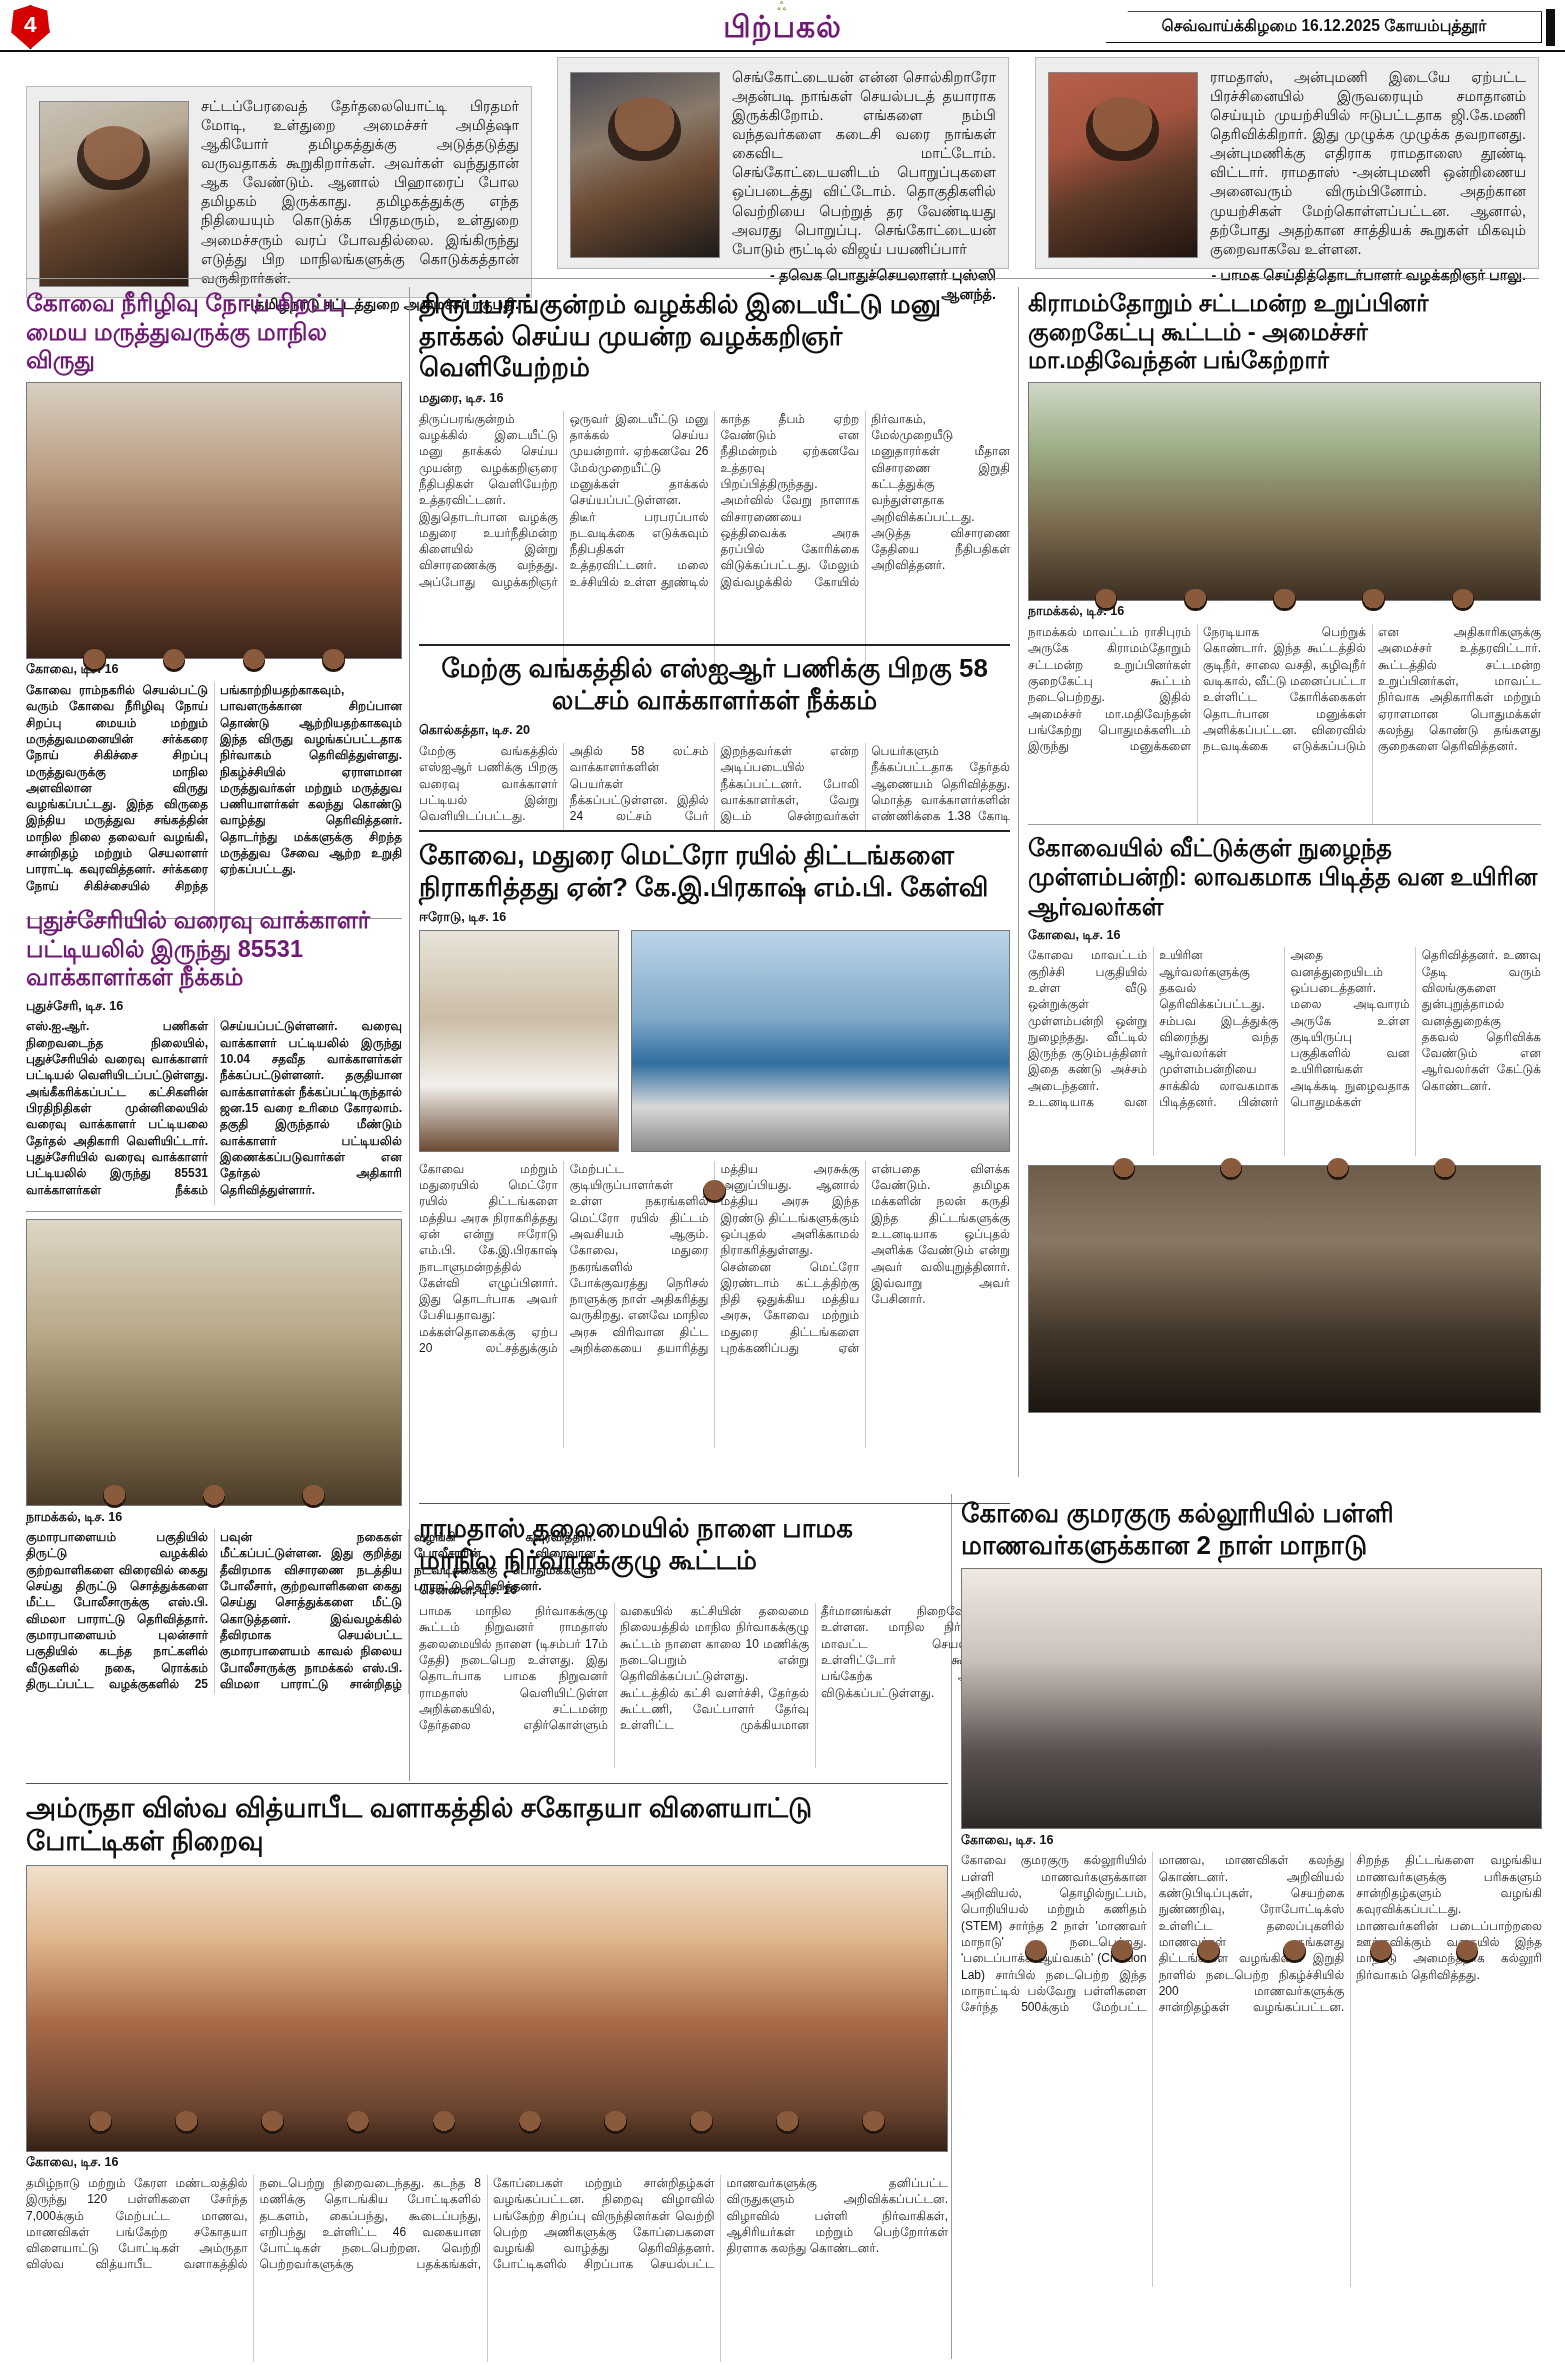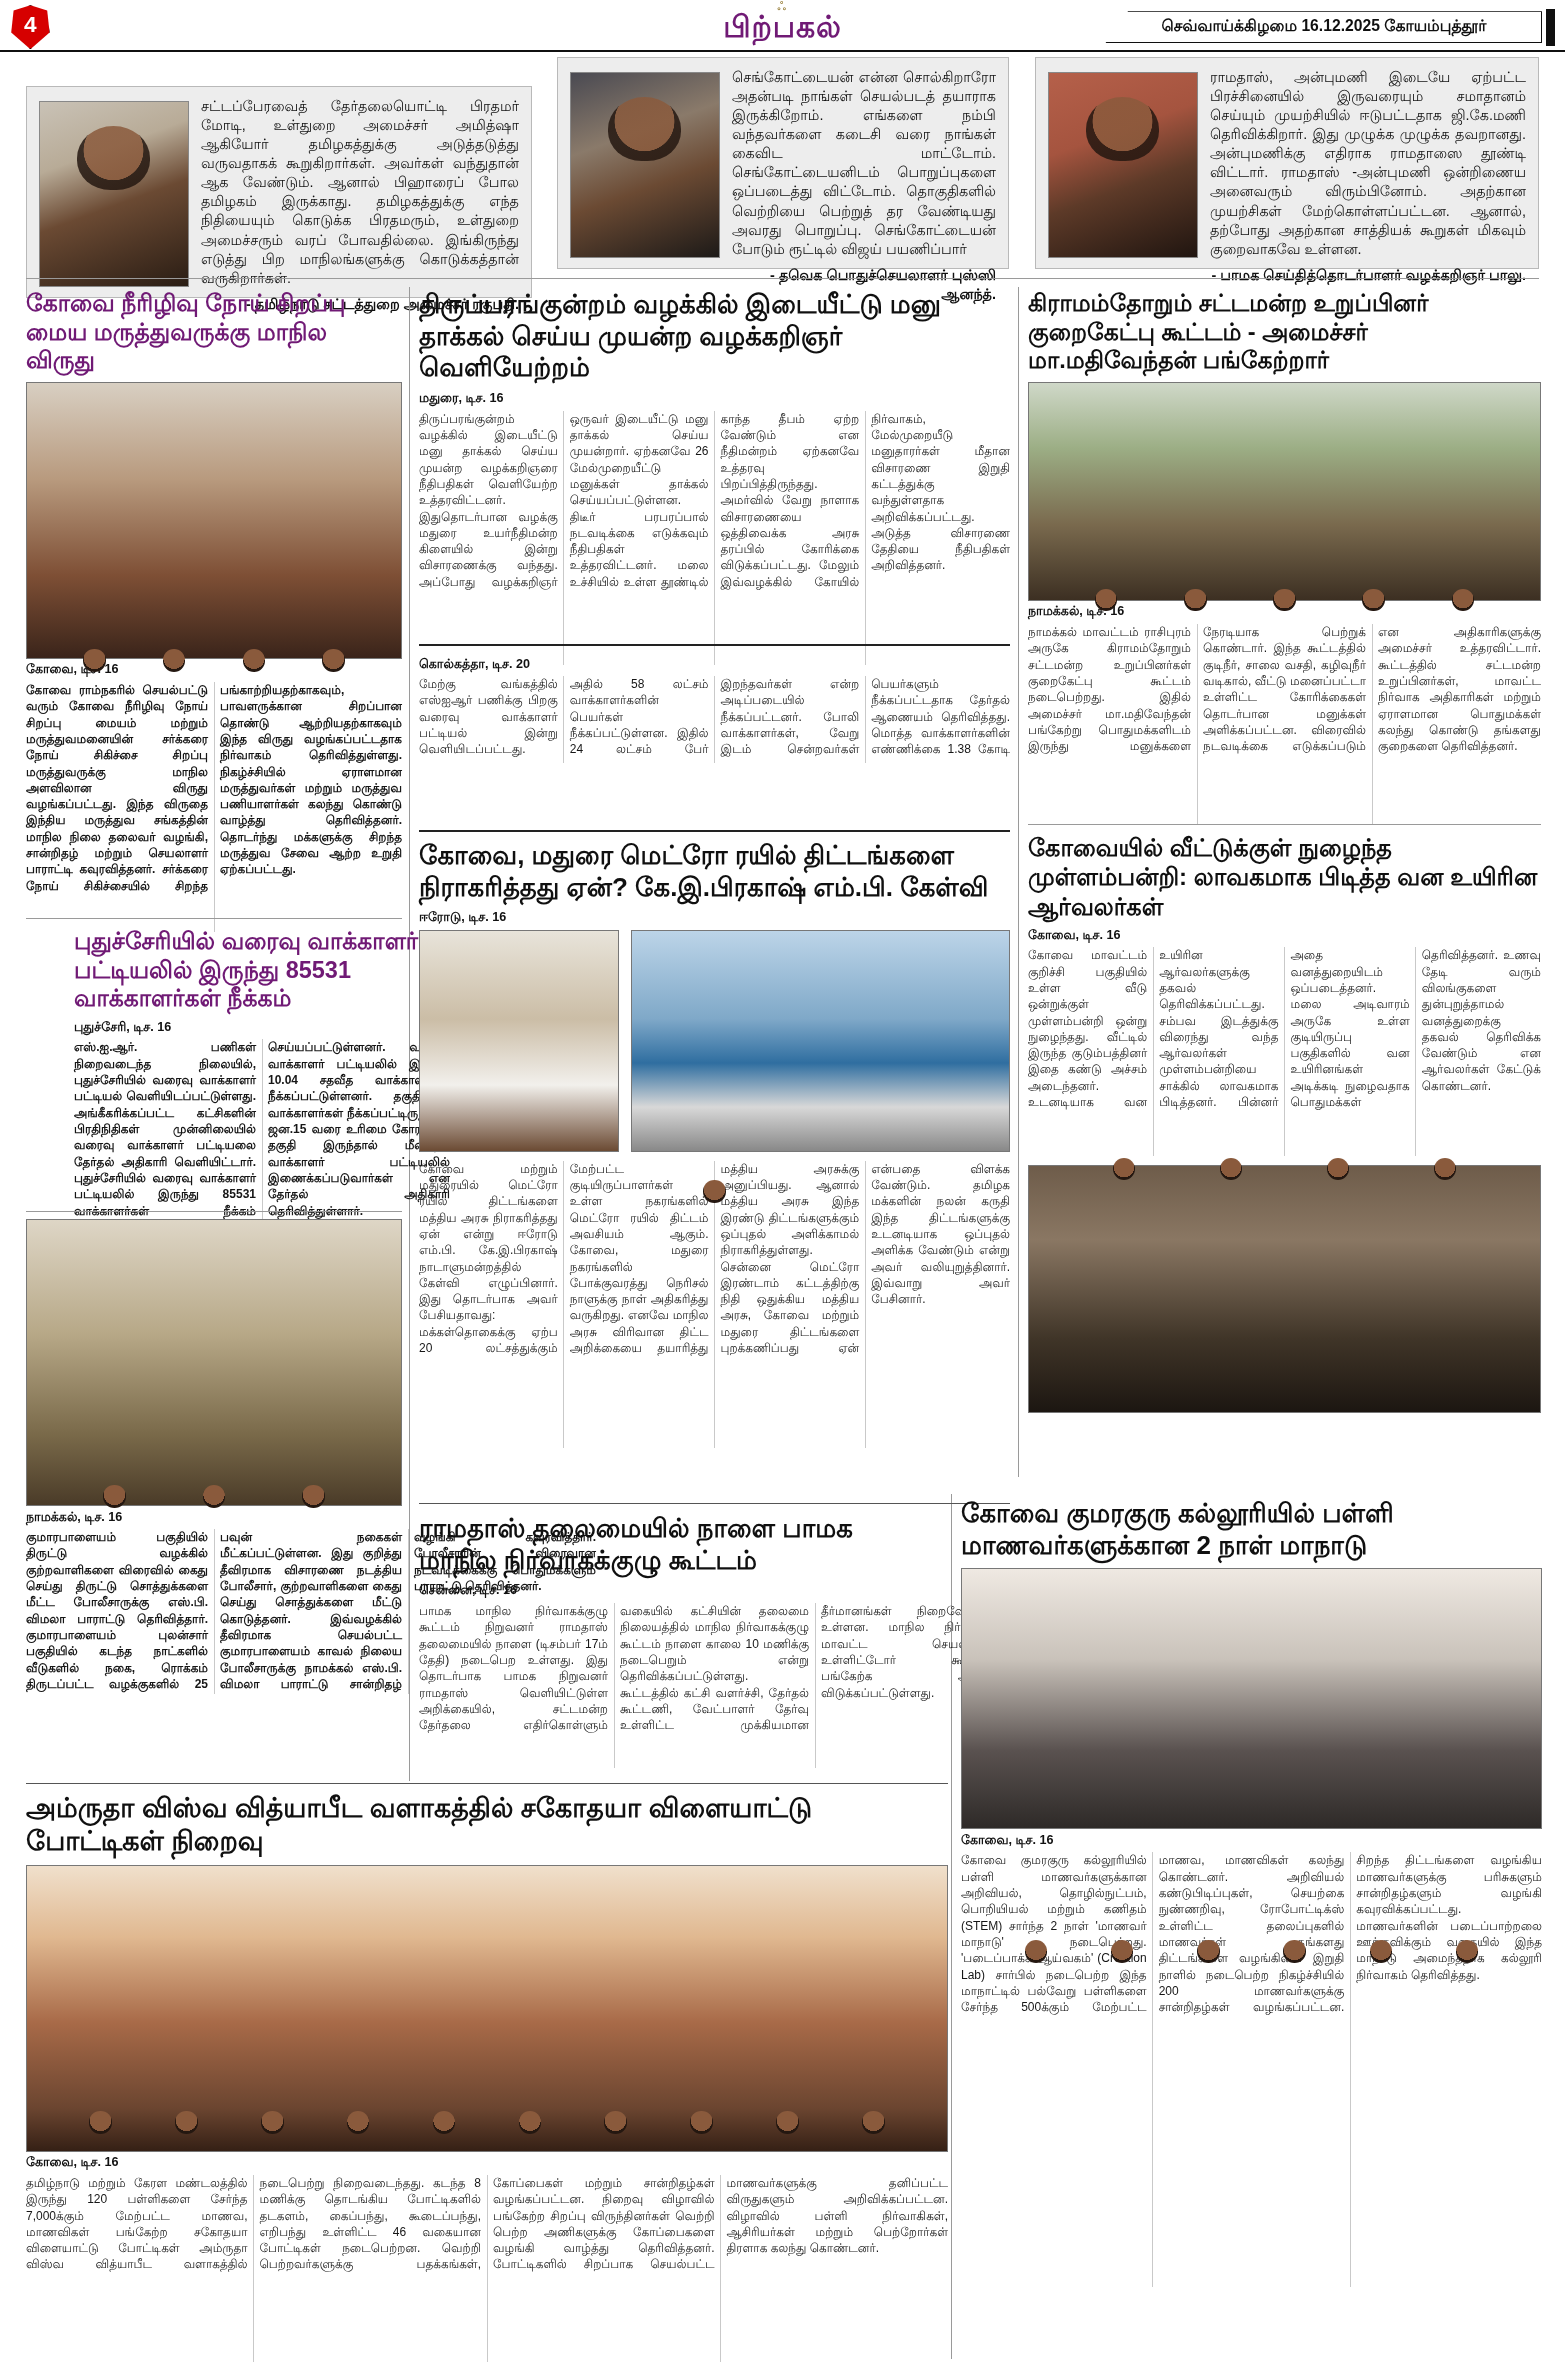--- a/index.html
+++ b/index.html
@@ -110,21 +110,21 @@
         <i></i>
         <i></i>
       </div>
   </div>
   <div class="dateline">கோவை, டிச. 16</div>
   <div class="body-t cols2" style="height:250px;">கோவை ராம்நகரில் செயல்பட்டு வரும் கோவை நீரிழிவு நோய் சிறப்பு மையம் மற்றும் மருத்துவமனையின் சர்க்கரை நோய் சிகிச்சை சிறப்பு மருத்துவருக்கு மாநில அளவிலான விருது வழங்கப்பட்டது. இந்த விருதை இந்திய மருத்துவ சங்கத்தின் மாநில நிலை தலைவர் வழங்கி, சான்றிதழ் மற்றும் செயலாளர் பாராட்டி கவுரவித்தனர். சர்க்கரை நோய் சிகிச்சையில் சிறந்த பங்காற்றியதற்காகவும், பாவளருக்கான சிறப்பான தொண்டு ஆற்றியதற்காகவும் இந்த விருது வழங்கப்பட்டதாக நிர்வாகம் தெரிவித்துள்ளது. நிகழ்ச்சியில் ஏராளமான மருத்துவர்கள் மற்றும் மருத்துவ பணியாளர்கள் கலந்து கொண்டு வாழ்த்து தெரிவித்தனர். தொடர்ந்து மக்களுக்கு சிறந்த மருத்துவ சேவை ஆற்ற உறுதி ஏற்கப்பட்டது.</div>
 </div>
 
 <div class="hline" style="left:26px;top:918px;width:376px;"></div>
 
-<div class="story" style="left:26px;top:927px;width:376px;margin-left:48px;">
+<div class="story" style="left:26px;top:906px;width:376px;">
   <h2 class="hl brown">புதுச்சேரியில் வரைவு வாக்காளர் பட்டியலில் இருந்து 85531 வாக்காளர்கள் நீக்கம்</h2>
   <div class="dateline">புதுச்சேரி, டிச. 16</div>
   <div class="body-t cols2" style="height:187px;">எஸ்.ஐ.ஆர். பணிகள் நிறைவடைந்த நிலையில், புதுச்சேரியில் வரைவு வாக்காளர் பட்டியல் வெளியிடப்பட்டுள்ளது. அங்கீகரிக்கப்பட்ட கட்சிகளின் பிரதிநிதிகள் முன்னிலையில் வரைவு வாக்காளர் பட்டியலை தேர்தல் அதிகாரி வெளியிட்டார். புதுச்சேரியில் வரைவு வாக்காளர் பட்டியலில் இருந்து 85531 வாக்காளர்கள் நீக்கம் செய்யப்பட்டுள்ளனர். வரைவு வாக்காளர் பட்டியலில் இருந்து 10.04 சதவீத வாக்காளர்கள் நீக்கப்பட்டுள்ளனர். தகுதியான வாக்காளர்கள் நீக்கப்பட்டிருந்தால் ஜன.15 வரை உரிமை கோரலாம். தகுதி இருந்தால் மீண்டும் வாக்காளர் பட்டியலில் இணைக்கப்படுவார்கள் என தேர்தல் அதிகாரி தெரிவித்துள்ளார்.</div>
 </div>
 
 <div class="hline" style="left:26px;top:1211px;width:376px;"></div>
 
 <div class="story" style="left:26px;top:1219px;width:376px;">
   <div class="photo ph-police" style="width:376px;height:287px;">
     <div class="heads">
@@ -137,20 +137,21 @@
   <div class="body-t cols2" style="height:165px;">குமாரபாளையம் பகுதியில் திருட்டு வழக்கில் குற்றவாளிகளை விரைவில் கைது செய்து திருட்டு சொத்துக்களை மீட்ட போலீசாருக்கு எஸ்.பி. விமலா பாராட்டு தெரிவித்தார். குமாரபாளையம் புலன்சார் பகுதியில் கடந்த நாட்களில் வீடுகளில் நகை, ரொக்கம் திருடப்பட்ட வழக்குகளில் 25 பவுன் நகைகள் மீட்கப்பட்டுள்ளன. இது குறித்து தீவிரமாக விசாரணை நடத்திய போலீசார், குற்றவாளிகளை கைது செய்து சொத்துக்களை மீட்டு கொடுத்தனர். இவ்வழக்கில் தீவிரமாக செயல்பட்ட குமாரபாளையம் காவல் நிலைய போலீசாருக்கு நாமக்கல் எஸ்.பி. விமலா பாராட்டு சான்றிதழ் வழங்கி கவுரவித்தார். போலீசாரின் விரைவான நடவடிக்கைக்கு பொதுமக்களும் பாராட்டு தெரிவித்தனர்.</div>
 </div>
 
 <div class="story" style="left:419px;top:289px;width:591px;">
   <h2 class="hl black">திருப்பரங்குன்றம் வழக்கில் இடையீட்டு மனு தாக்கல் செய்ய முயன்ற வழக்கறிஞர் வெளியேற்றம்</h2>
   <div class="dateline">மதுரை, டிச. 16</div>
   <div class="body-t cols4" style="height:254px;">திருப்பரங்குன்றம் வழக்கில் இடையீட்டு மனு தாக்கல் செய்ய முயன்ற வழக்கறிஞரை நீதிபதிகள் வெளியேற்ற உத்தரவிட்டனர். இதுதொடர்பான வழக்கு மதுரை உயர்நீதிமன்ற கிளையில் இன்று விசாரணைக்கு வந்தது. அப்போது வழக்கறிஞர் ஒருவர் இடையீட்டு மனு தாக்கல் செய்ய முயன்றார். ஏற்கனவே 26 மேல்முறையீட்டு மனுக்கள் தாக்கல் செய்யப்பட்டுள்ளன. திடீர் பரபரப்பால் நடவடிக்கை எடுக்கவும் நீதிபதிகள் உத்தரவிட்டனர். மலை உச்சியில் உள்ள தூண்டில் காந்த தீபம் ஏற்ற வேண்டும் என நீதிமன்றம் ஏற்கனவே உத்தரவு பிறப்பித்திருந்தது. அமர்வில் வேறு நாளாக விசாரணையை ஒத்திவைக்க அரசு தரப்பில் கோரிக்கை விடுக்கப்பட்டது. மேலும் இவ்வழக்கில் கோயில் நிர்வாகம், மேல்முறையீடு மனுதாரர்கள் மீதான விசாரணை இறுதி கட்டத்துக்கு வந்துள்ளதாக அறிவிக்கப்பட்டது. அடுத்த விசாரணை தேதியை நீதிபதிகள் அறிவித்தனர்.</div>
 </div>
 
 <div class="story sir-box" style="left:419px;top:644px;width:591px;height:188px;">
+  <h2 class="hl black center">மேற்கு வங்கத்தில் எஸ்ஐஆர் பணிக்கு பிறகு 58 லட்சம் வாக்காளர்கள் நீக்கம்</h2>
   <div class="dateline">கொல்கத்தா, டிச. 20</div>
   <div class="body-t cols4" style="height:87px;overflow:hidden;">மேற்கு வங்கத்தில் எஸ்ஐஆர் பணிக்கு பிறகு வரைவு வாக்காளர் பட்டியல் இன்று வெளியிடப்பட்டது. அதில் 58 லட்சம் வாக்காளர்களின் பெயர்கள் நீக்கப்பட்டுள்ளன. இதில் 24 லட்சம் பேர் இறந்தவர்கள் என்ற அடிப்படையில் நீக்கப்பட்டனர். போலி வாக்காளர்கள், வேறு இடம் சென்றவர்கள் பெயர்களும் நீக்கப்பட்டதாக தேர்தல் ஆணையம் தெரிவித்தது. மொத்த வாக்காளர்களின் எண்ணிக்கை 1.38 கோடி என்று அறிவிக்கப்பட்டுள்ளது. உரிமை கோரல்களுக்கு வாய்ப்பு அளிக்கப்படும் என அதிகாரிகள் தெரிவித்தனர்.</div>
 </div>
 
 <div class="story" style="left:419px;top:840px;width:591px;">
   <h2 class="hl black">கோவை, மதுரை மெட்ரோ ரயில் திட்டங்களை நிராகரித்தது ஏன்? கே.இ.பிரகாஷ் எம்.பி. கேள்வி</h2>
   <div class="dateline">ஈரோடு, டிச. 16</div>
   <div style="display:flex;gap:12px;margin:3.5px 0 8.7px 0;">
     <div class="photo ph-mp" style="width:200px;height:222px;">
       <div class="heads">

